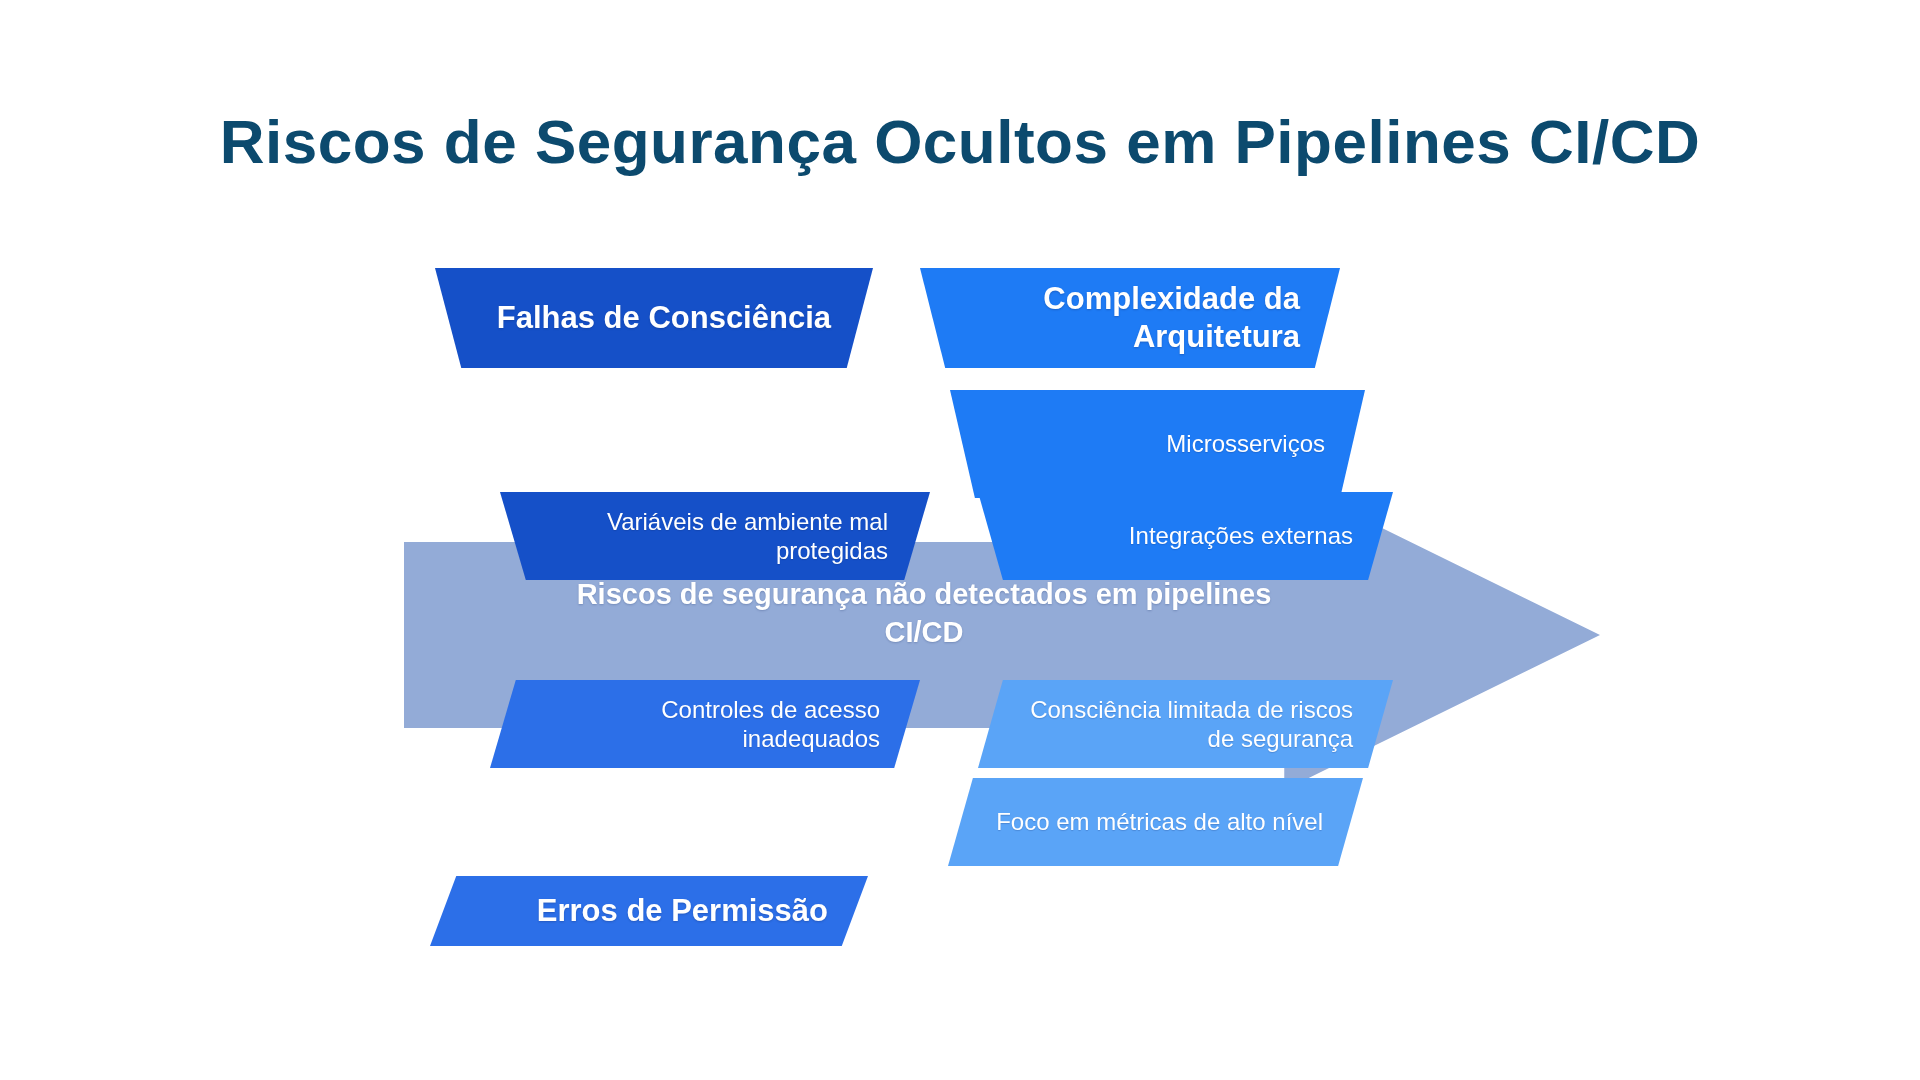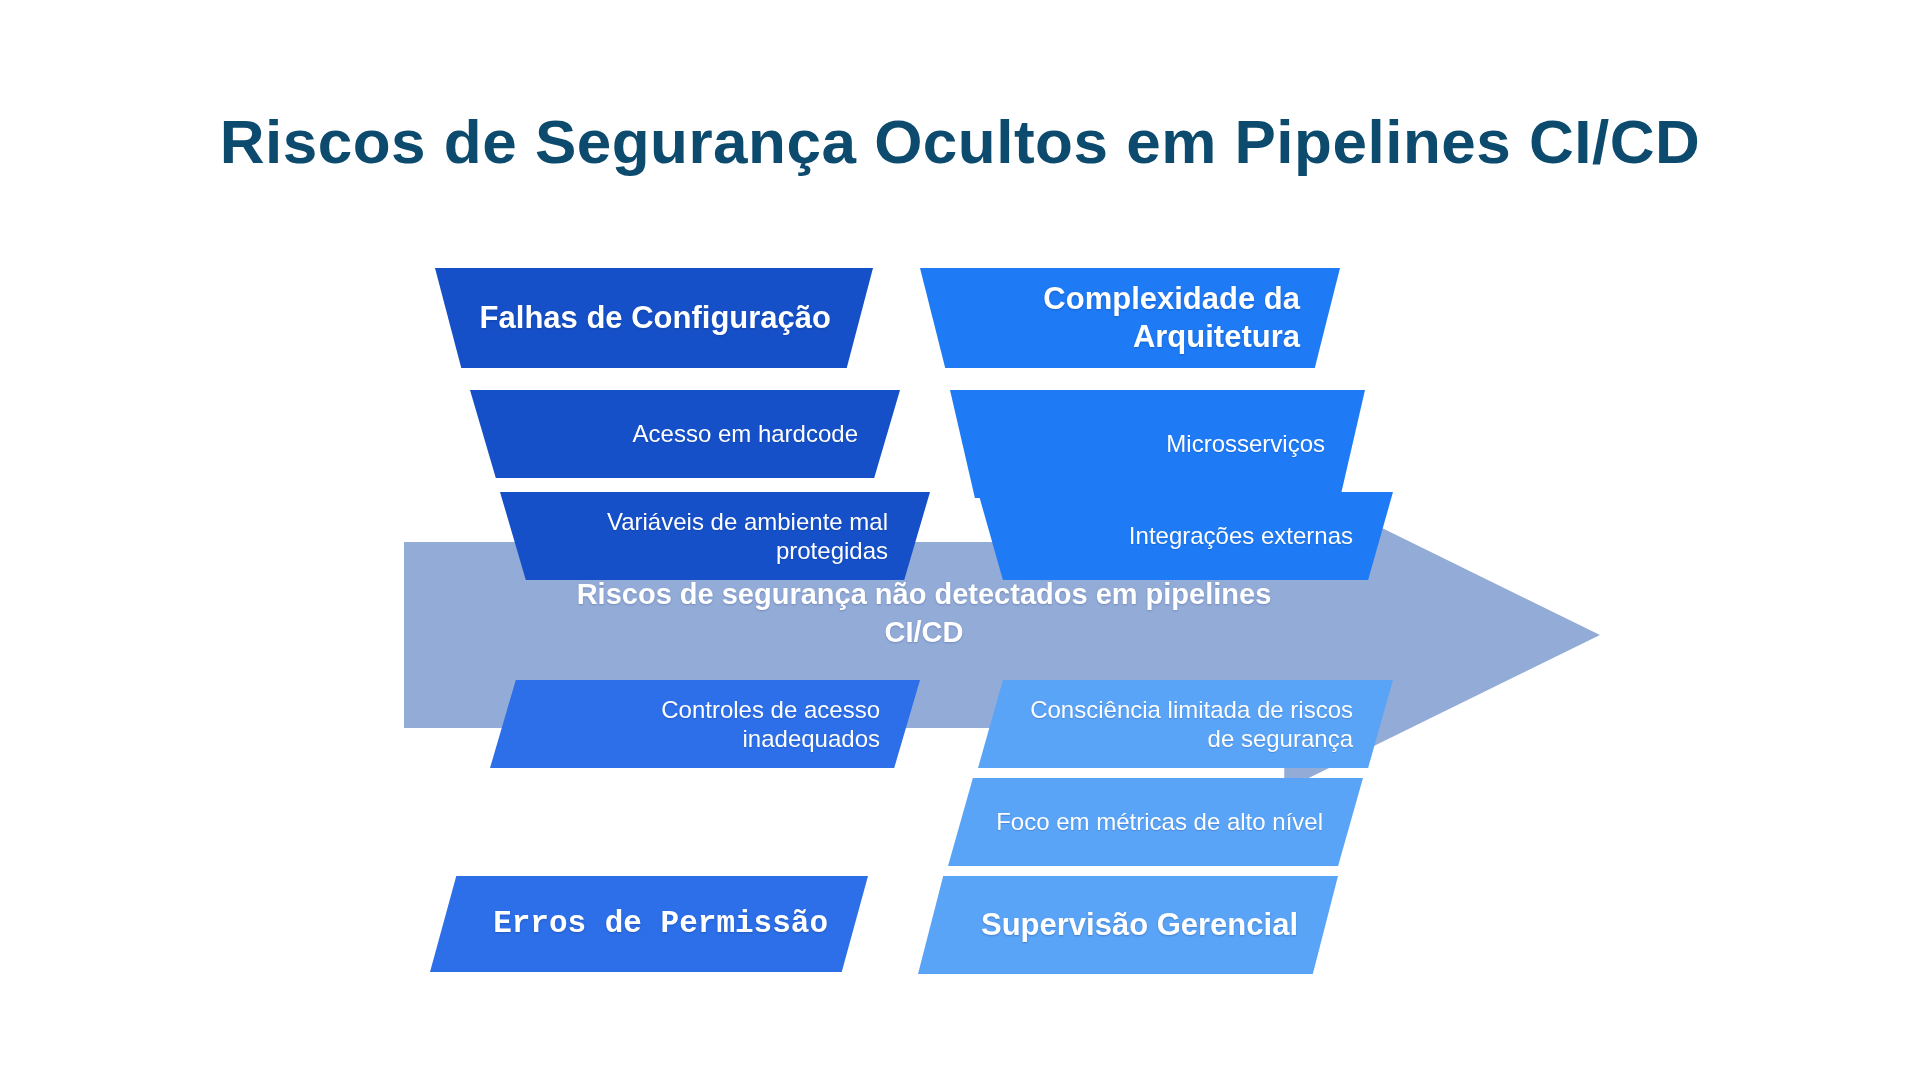--- a/index.html
+++ b/index.html
@@ -111,26 +111,23 @@
 
   <div id="arrow-wrap">
     <div id="arrow-shape"></div>
     <div id="arrow-label">
       <div>Riscos de segurança não detectados em pipelines</div>
       <div>CI/CD</div>
     </div>
   </div>
 
   <div class="bar head lean-up" style="left:435px; top:268px; width:438px; height:100px; background:#1550c8; padding:0 42px 0 34px;">
-    <span class="bar-text">Falhas de Configuração</span>
+    <span class="bar-text">Falhas de Consciência</span>
   </div>
 
-  <div class="bar item lean-up" style="left:470px; top:390px; width:430px; height:88px; background:#1550c8; padding:0 42px 0 34px;">
-    <span class="bar-text">Acesso em hardcode</span>
-  </div>
 
   <div class="bar item lean-up" style="left:500px; top:492px; width:430px; height:88px; background:#1550c8; padding:0 42px 0 34px;">
     <span class="bar-text">Variáveis de ambiente mal protegidas</span>
   </div>
 
   <div class="bar head lean-up" style="left:920px; top:268px; width:420px; height:100px; background:#1e7bf5; padding:0 40px 0 34px;">
     <span class="bar-text">Complexidade da Arquitetura</span>
   </div>
 
   <div class="bar item lean-up" style="left:950px; top:390px; width:415px; height:108px; background:#1e7bf5; padding:0 40px 0 34px;">
@@ -139,29 +136,26 @@
 
   <div class="bar item lean-up" style="left:978px; top:492px; width:415px; height:88px; background:#1e7bf5; padding:0 40px 0 34px;">
     <span class="bar-text">Integrações externas</span>
   </div>
 
   <div class="bar item lean-down" style="left:490px; top:680px; width:430px; height:88px; background:#2c6fe8; padding:0 40px 0 34px;">
     <span class="bar-text">Controles de acesso inadequados</span>
   </div>
 
 
-  <div class="bar foot lean-down" style="left:430px; top:876px; width:438px; height:96px; background:#2c6fe8; padding:0 40px 0 34px;font-family:Liberation Mono, monospace;">
+  <div class="bar foot lean-down" style="left:430px; top:876px; width:438px; height:70px; background:#2c6fe8; padding:0 40px 0 34px;">
     <span class="bar-text">Erros de Permissão</span>
   </div>
 
   <div class="bar item lean-down" style="left:948px; top:778px; width:415px; height:88px; background:#5aa4f7; padding:0 40px 0 34px;">
     <span class="bar-text">Foco em métricas de alto nível</span>
   </div>
 
   <div class="bar item lean-down" style="left:978px; top:680px; width:415px; height:88px; background:#5aa4f7; padding:0 40px 0 34px;">
     <span class="bar-text">Consciência limitada de riscos de segurança</span>
   </div>
 
-  <div class="bar foot lean-down" style="left:918px; top:876px; width:420px; height:98px; background:#5aa4f7; padding:0 40px 0 34px;">
-    <span class="bar-text">Supervisão Gerencial</span>
-  </div>
 
 </div>
 
 </body></html>

